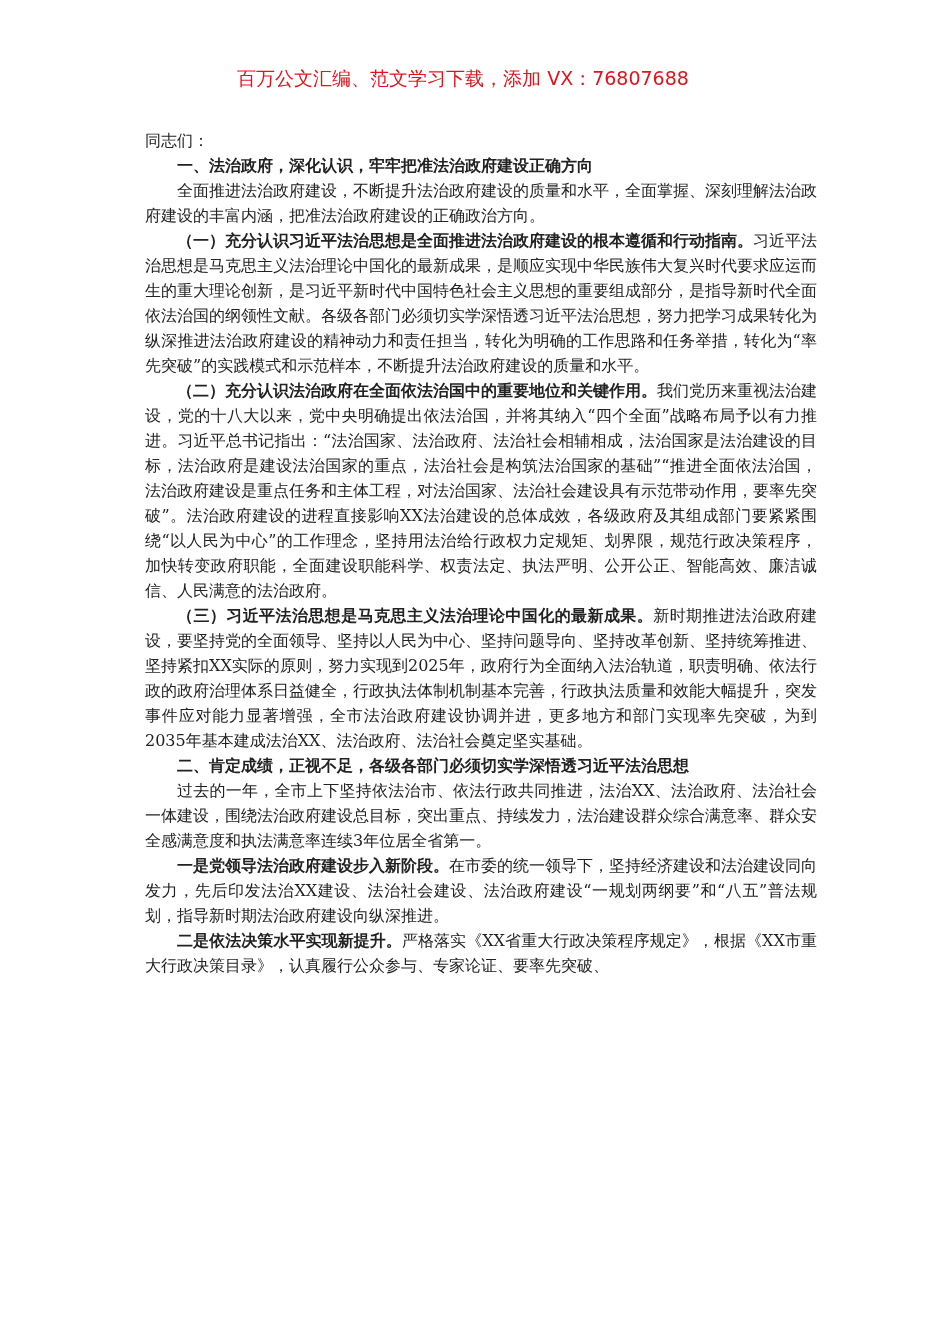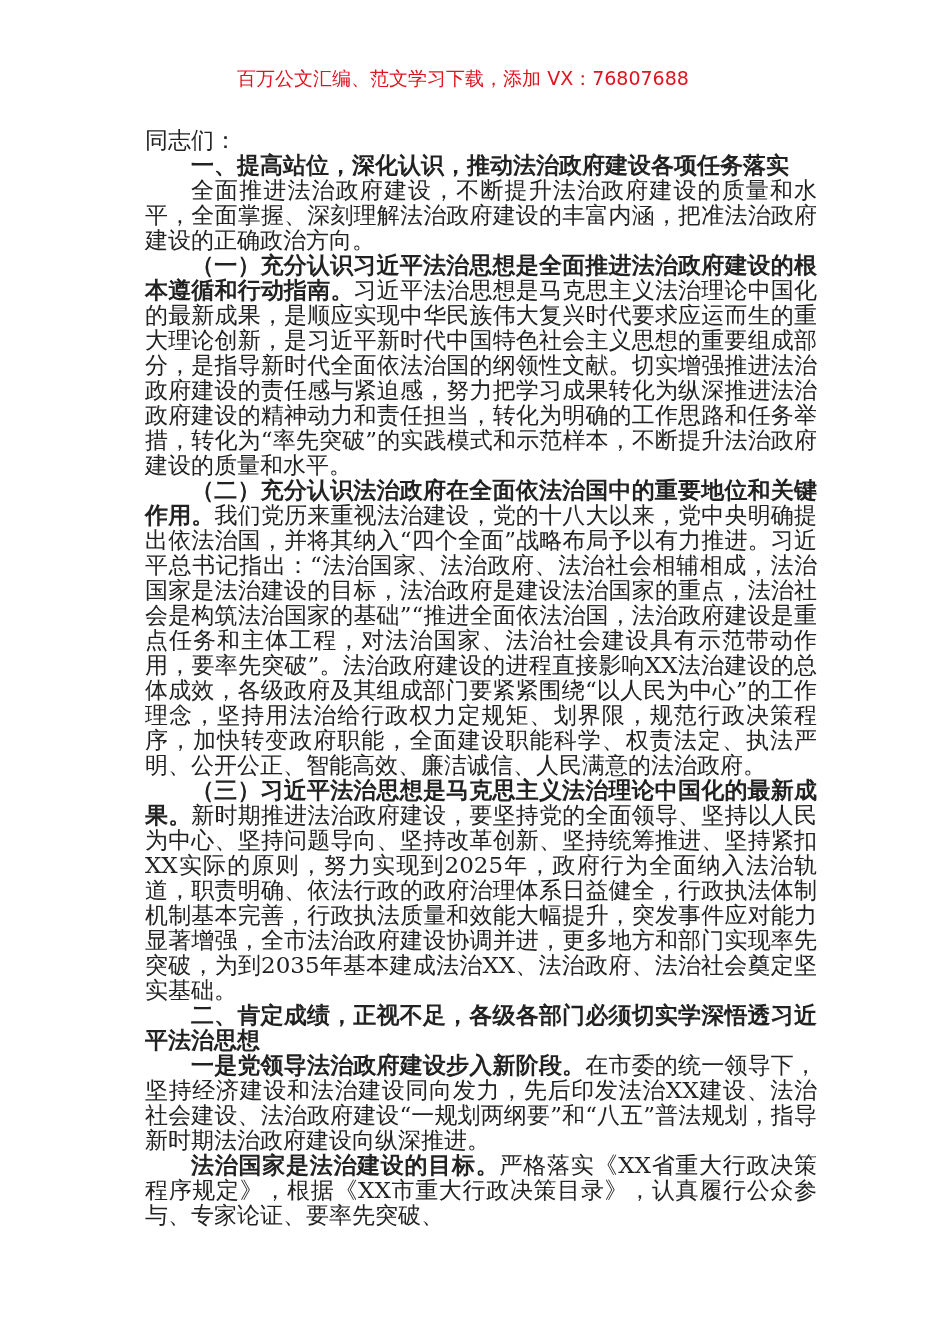--- a/index.html
+++ b/index.html
@@ -6,42 +6,43 @@
   body { width: 950px; height: 1344px; position: relative; overflow: hidden; }
   .page { position: absolute; left: 0; top: 0; width: 950px; height: 1344px; background: #fff; }
   .header {
     position: absolute; left: 0; top: 66px; width: 926px; text-align: center;
     font-family: "DejaVu Sans", "Liberation Sans", sans-serif;
     font-size: 19px; color: #e0141e; letter-spacing: 0px;
   }
   .body {
     position: absolute; left: 145px; top: 128px; width: 672px;
     font-family: "DejaVu Serif", "Liberation Serif", serif;
-    font-size: 23px; line-height: 25px; color: #222;
+    font-size: 16px; line-height: 25px; color: #222;
     text-align: justify; text-justify: inter-ideograph;
   }
   .body p { margin: 0; }
   .indent { text-indent: 2em; }
   .bold { font-weight: bold; font-family: "DejaVu Sans", "Liberation Sans", sans-serif; }
   .h { font-weight: bold; font-family: "DejaVu Sans", "Liberation Sans", sans-serif; text-indent: 2em; }
 </style>
 </head>
 <body>
 
 <div class="page">
   <div class="header">百万公文汇编、范文学习下载，添加 VX：76807688</div>
 
   <div class="body">
     <p>同志们：</p>
 
-    <p class="h">一、提高站位，深化认识，推动法治政府建设各项任务落实</p>
+    <p class="h">一、法治政府，深化认识，牢牢把准法治政府建设正确方向</p>
     <p class="indent">全面推进法治政府建设，不断提升法治政府建设的质量和水平，全面掌握、深刻理解法治政府建设的丰富内涵，把准法治政府建设的正确政治方向。</p>
 
-    <p class="indent"><span class="bold">（一）充分认识习近平法治思想是全面推进法治政府建设的根本遵循和行动指南。</span><span>习近平法治思想是马克思主义法治理论中国化的最新成果，是顺应实现中华民族伟大复兴时代要求应运而生的重大理论创新，是习近平新时代中国特色社会主义思想的重要组成部分，是指导新时代全面依法治国的纲领性文献。切实增强推进法治政府建设的责任感与紧迫感，努力把学习成果转化为纵深推进法治政府建设的精神动力和责任担当，转化为明确的工作思路和任务举措，转化为“率先突破”的实践模式和示范样本，不断提升法治政府建设的质量和水平。</span></p>
+    <p class="indent"><span class="bold">（一）充分认识习近平法治思想是全面推进法治政府建设的根本遵循和行动指南。</span><span>习近平法治思想是马克思主义法治理论中国化的最新成果，是顺应实现中华民族伟大复兴时代要求应运而生的重大理论创新，是习近平新时代中国特色社会主义思想的重要组成部分，是指导新时代全面依法治国的纲领性文献。各级各部门必须切实学深悟透习近平法治思想，努力把学习成果转化为纵深推进法治政府建设的精神动力和责任担当，转化为明确的工作思路和任务举措，转化为“率先突破”的实践模式和示范样本，不断提升法治政府建设的质量和水平。</span></p>
     <p class="indent"><span class="bold">（二）充分认识法治政府在全面依法治国中的重要地位和关键作用。</span><span>我们党历来重视法治建设，党的十八大以来，党中央明确提出依法治国，并将其纳入“四个全面”战略布局予以有力推进。习近平总书记指出：“法治国家、法治政府、法治社会相辅相成，法治国家是法治建设的目标，法治政府是建设法治国家的重点，法治社会是构筑法治国家的基础”“推进全面依法治国，法治政府建设是重点任务和主体工程，对法治国家、法治社会建设具有示范带动作用，要率先突破”。法治政府建设的进程直接影响XX法治建设的总体成效，各级政府及其组成部门要紧紧围绕“以人民为中心”的工作理念，坚持用法治给行政权力定规矩、划界限，规范行政决策程序，加快转变政府职能，全面建设职能科学、权责法定、执法严明、公开公正、智能高效、廉洁诚信、人民满意的法治政府。</span></p>
     <p class="indent"><span class="bold">（三）习近平法治思想是马克思主义法治理论中国化的最新成果。</span><span>新时期推进法治政府建设，要坚持党的全面领导、坚持以人民为中心、坚持问题导向、坚持改革创新、坚持统筹推进、坚持紧扣XX实际的原则，努力实现到2025年，政府行为全面纳入法治轨道，职责明确、依法行政的政府治理体系日益健全，行政执法体制机制基本完善，行政执法质量和效能大幅提升，突发事件应对能力显著增强，全市法治政府建设协调并进，更多地方和部门实现率先突破，为到2035年基本建成法治XX、法治政府、法治社会奠定坚实基础。</span></p>
 
     <p class="h">二、肯定成绩，正视不足，各级各部门必须切实学深悟透习近平法治思想</p>
+    <p class="indent">过去的一年，全市上下坚持依法治市、依法行政共同推进，法治XX、法治政府、法治社会一体建设，围绕法治政府建设总目标，突出重点、持续发力，法治建设群众综合满意率、群众安全感满意度和执法满意率连续3年位居全省第一。</p>
 
     <p class="indent"><span class="bold">一是党领导法治政府建设步入新阶段。</span><span>在市委的统一领导下，坚持经济建设和法治建设同向发力，先后印发法治XX建设、法治社会建设、法治政府建设“一规划两纲要”和“八五”普法规划，指导新时期法治政府建设向纵深推进。</span></p>
-    <p class="indent"><span class="bold">法治国家是法治建设的目标。</span><span>严格落实《XX省重大行政决策程序规定》，根据《XX市重大行政决策目录》，认真履行公众参与、专家论证、要率先突破、</span></p>
+    <p class="indent"><span class="bold">二是依法决策水平实现新提升。</span><span>严格落实《XX省重大行政决策程序规定》，根据《XX市重大行政决策目录》，认真履行公众参与、专家论证、要率先突破、</span></p>
   </div>
 </div>
 
 </body></html>

